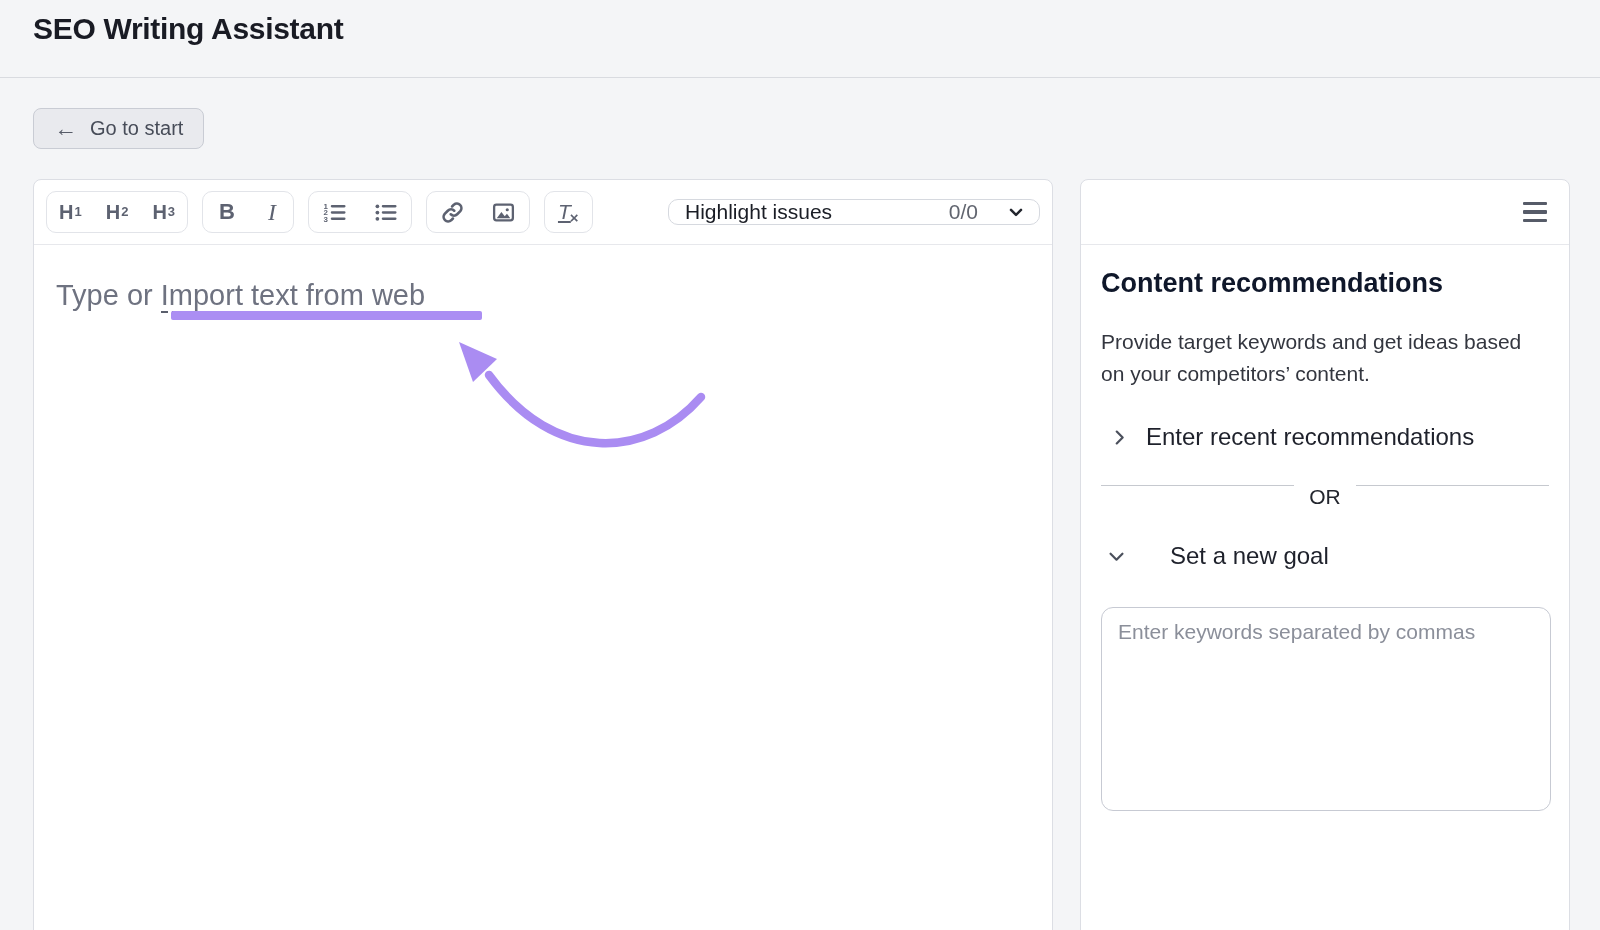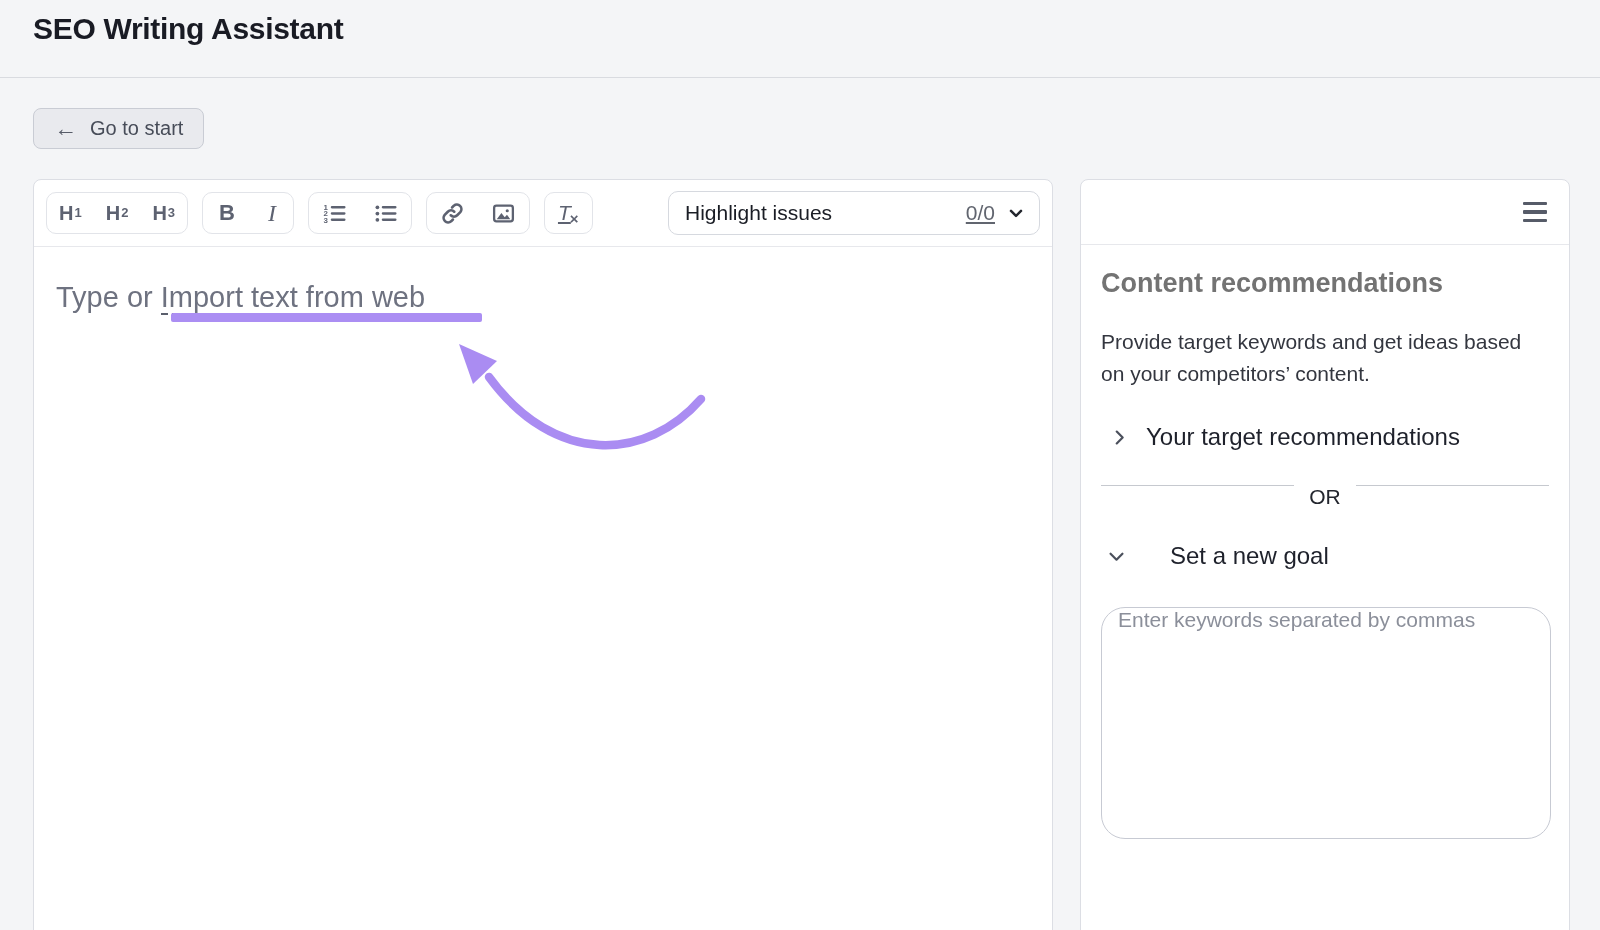--- a/index.html
+++ b/index.html
@@ -58,27 +58,27 @@
   .tbtn.h { font-weight: 600; font-size: 20px; padding: 0 12px; }
   .tbtn.h sub { font-size: 13px; font-weight: 600; margin-left: 1px; vertical-align: -2px; line-height: 0; }
   .tbtn.bold { font-weight: 700; font-size: 22px; padding: 0 16px; }
   .tbtn.italic { font-style: italic; font-family: "Liberation Serif", serif; font-size: 24px; padding: 0 17px; }
   .tbtn svg { display: block; }
   .tx-wrap { display: flex; align-items: flex-end; }
   .tx-t { font-style: italic; text-decoration: underline; font-size: 21px; line-height: 1.1; }
   .tx-x { font-size: 15px; font-weight: 700; margin: 0 0 -1px -1px; line-height: 1; }
 
   .highlight-dd {
-    margin-left: auto; width: 372px; height: 44px;
+    margin-left: auto; width: 372px; height: 26px;
     border: 1px solid #d6d9df; border-radius: 10px; background: #fff;
     display: flex; align-items: center; padding: 0 13px 0 16px;
     font-family: inherit; font-size: 21px; cursor: pointer;
   }
   .highlight-dd .lbl { flex: 1; text-align: left; color: #1a1d25; }
-  .highlight-dd .cnt { color: #61656f; margin-right: 11px; text-decoration: underline; }
+  .highlight-dd .cnt { color: #61656f; margin-right: 28px; }
 
   
   .editor-area { position: relative; height: 724px; padding: 34px 22px; cursor: text; }
   .ph { font-size: 29px; color: #6e7280; }
   .import-link {
     cursor: pointer; padding-bottom: 2px;
     background: repeating-linear-gradient(90deg, #5a5f6c 0 7px, rgba(0,0,0,0) 7px 11px) left bottom / 100% 2.5px no-repeat;
   }
   .hl-bar {
     position: absolute; left: 137px; top: 66px;
@@ -90,39 +90,39 @@
   
   .side-header {
     height: 65px; border-bottom: 1px solid #e7e8ec;
     display: flex; align-items: center; justify-content: flex-end;
     padding: 0 22px;
   }
   .hamburger { display: flex; flex-direction: column; gap: 5px; cursor: pointer; padding: 2px 0; }
   .hamburger span { width: 24px; height: 3.2px; background: #565b68; border-radius: 1px; }
 
   .side-body { padding: 23px 20px; }
-  .side-title { margin: 0 0 27px; font-size: 27px; font-weight: 700; color: #737373; }
+  .side-title { margin: 0 0 27px; font-size: 27px; font-weight: 700; color: #0f172a; }
   .side-desc { margin: 0 0 33px; font-size: 21px; line-height: 32px; color: #33363f; }
 
   .disclose-row {
     display: flex; align-items: center; gap: 17px;
     font-size: 24px; color: #1e212b; cursor: pointer;
   }
   .disclose-row.recent { margin: 0 0 34px 9px; }
   .disclose-row.goal   { margin: 16px 0 37px 6px; gap: 44px; }
   .disclose-row svg { flex: 0 0 auto; display: block; }
 
   .or-divider { display: flex; align-items: flex-start; gap: 15px; margin: 0 0 33px; font-size: 21px; color: #23262e; }
   .or-divider .line { flex: 1; height: 1px; background: #c6c9cf; }
 
   .kw-label { margin: 0 0 30px; font-size: 24px; font-weight: 700; color: #15171e; }
   .kw-input {
-    width: 450px; height: 232px; display: block;
-    border: 1px solid #c7cad3; border-radius: 24px;
-    padding: 0 16px; resize: none; outline: none;
+    width: 450px; height: 204px; display: block;
+    border: 1px solid #c7cad3; border-radius: 12px;
+    padding: 12px 16px; resize: none; outline: none;
     font-family: inherit; font-size: 21px; color: #2a2d36; background: #fff;
   }
   .kw-input::placeholder { color: #8b8f9a; }
 </style>
 </head>
 <body>
 
 <div>
 
   <header class="app-header">
@@ -255,21 +255,21 @@
 
         <div class="side-body">
           <h2 class="side-title">Content recommendations</h2>
 
           <p class="side-desc">Provide target keywords and get ideas based on your competitors’ content.</p>
 
           <div class="disclose-row recent">
             <svg width="19" height="19" viewBox="0 0 24 24" fill="none" stroke="#4b505c" stroke-width="2.8" stroke-linecap="round" stroke-linejoin="round">
               <polyline points="8.5,4.5 16,12 8.5,19.5"></polyline>
             </svg>
-            <span>Your target recommendations</span>
+            <span>Enter recent recommendations</span>
           </div>
 
           <div class="or-divider">
             <span class="line"></span>
             <span>OR</span>
             <span class="line"></span>
           </div>
 
           <div class="disclose-row goal">
             <svg width="19" height="19" viewBox="0 0 24 24" fill="none" stroke="#4b505c" stroke-width="2.8" stroke-linecap="round" stroke-linejoin="round">

